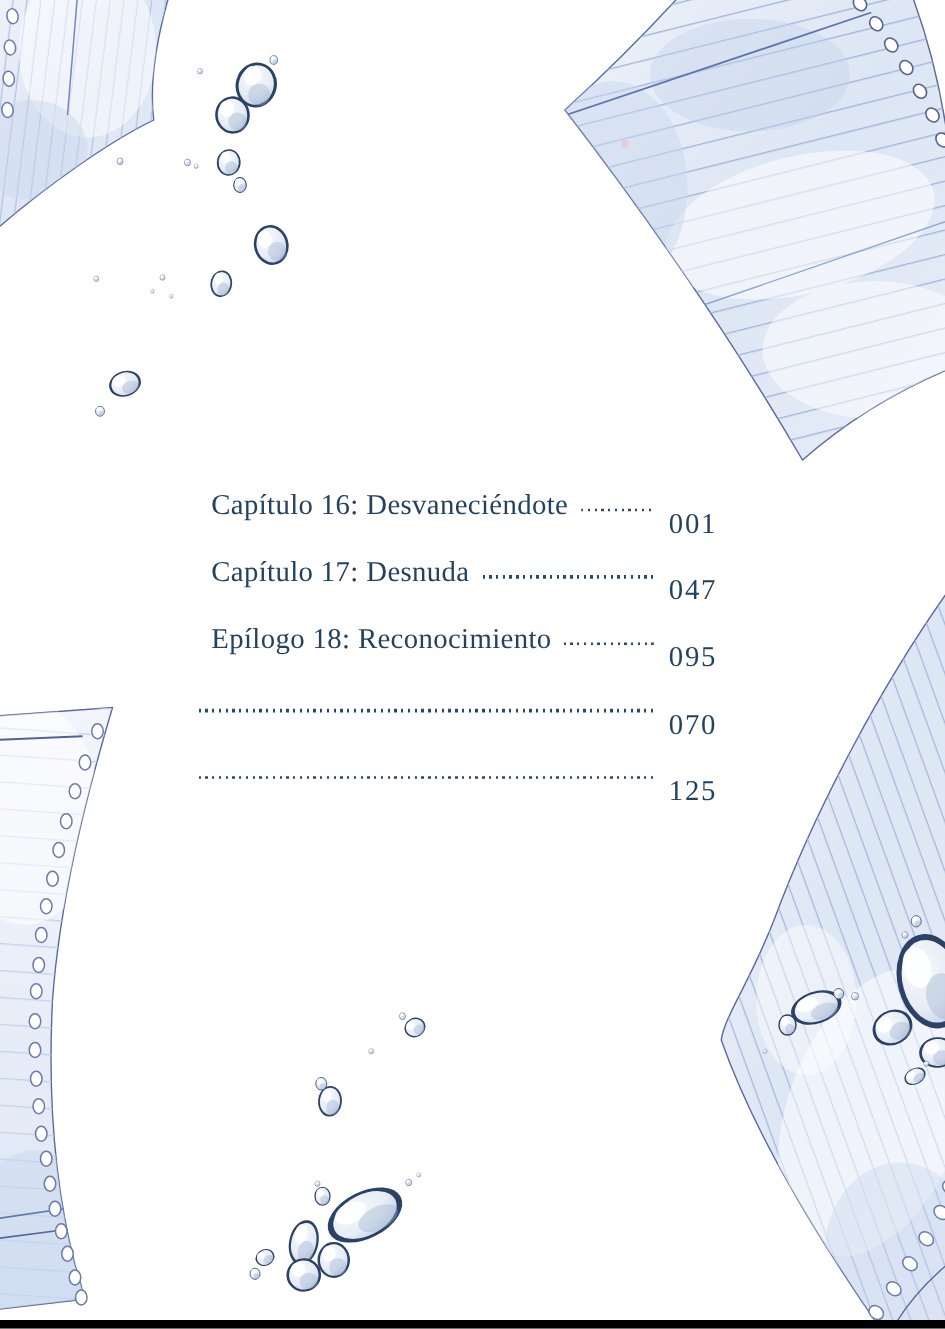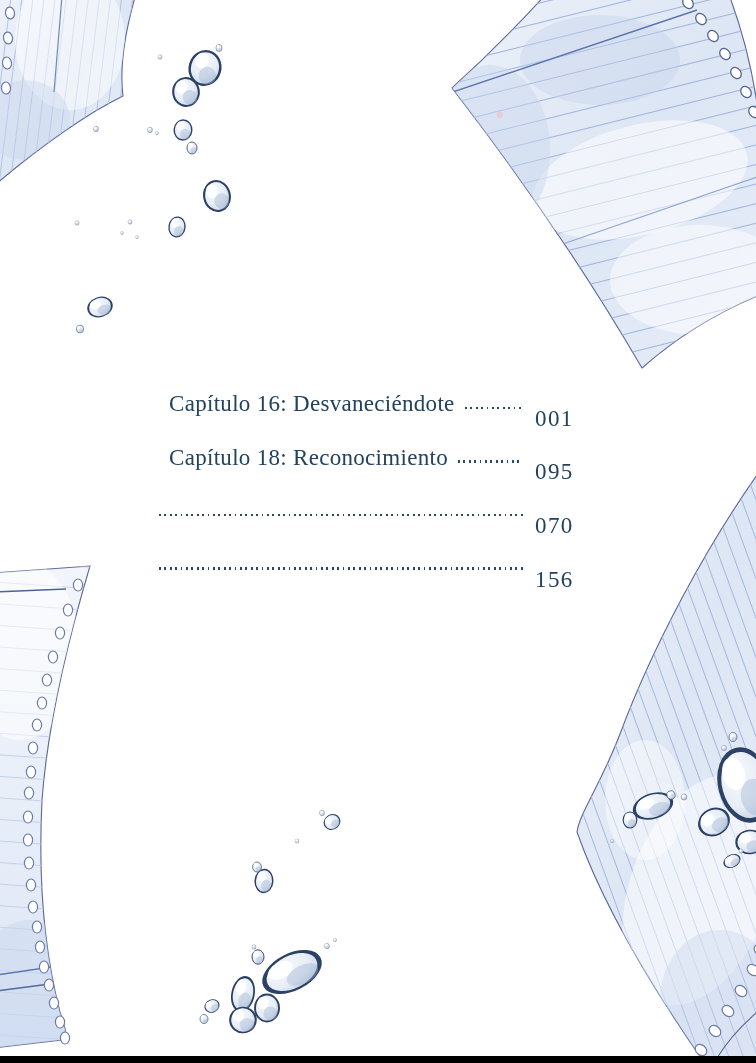--- a/index.html
+++ b/index.html
@@ -233,25 +233,30 @@
   <rect x="0" y="1056" width="756" height="7" fill="#000000"></rect>
 </svg>
 
 <div class="toc">
   <div class="toc-row">
     <span class="toc-title">Capítulo 16: Desvaneciéndote</span>
     <span class="toc-leader"></span>
     <span class="toc-page">001</span>
   </div>
   <div class="toc-row">
-    <span class="toc-title">Capítulo 18: Reconocimiento</span>
+    <span class="toc-title">Capítulo 17: Desnuda</span>
+    <span class="toc-leader"></span>
+    <span class="toc-page">047</span>
+  </div>
+  <div class="toc-row">
+    <span class="toc-title">Epílogo 18: Reconocimiento</span>
     <span class="toc-leader"></span>
     <span class="toc-page">095</span>
   </div>
   <div class="toc-row">
     <span class="toc-leader"></span>
     <span class="toc-page">070</span>
   </div>
   <div class="toc-row">
     <span class="toc-leader"></span>
-    <span class="toc-page">156</span>
+    <span class="toc-page">125</span>
   </div>
 </div>
 
 </body></html>

